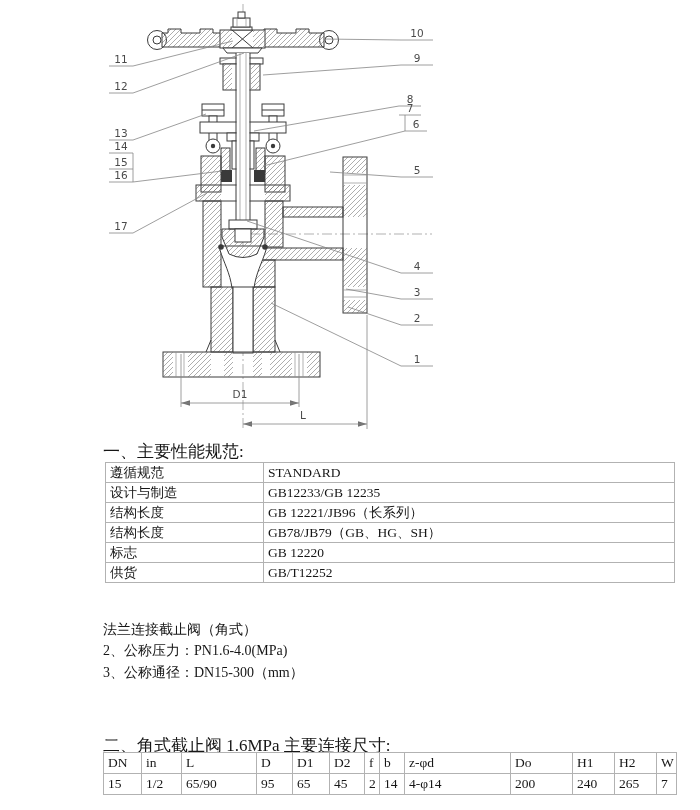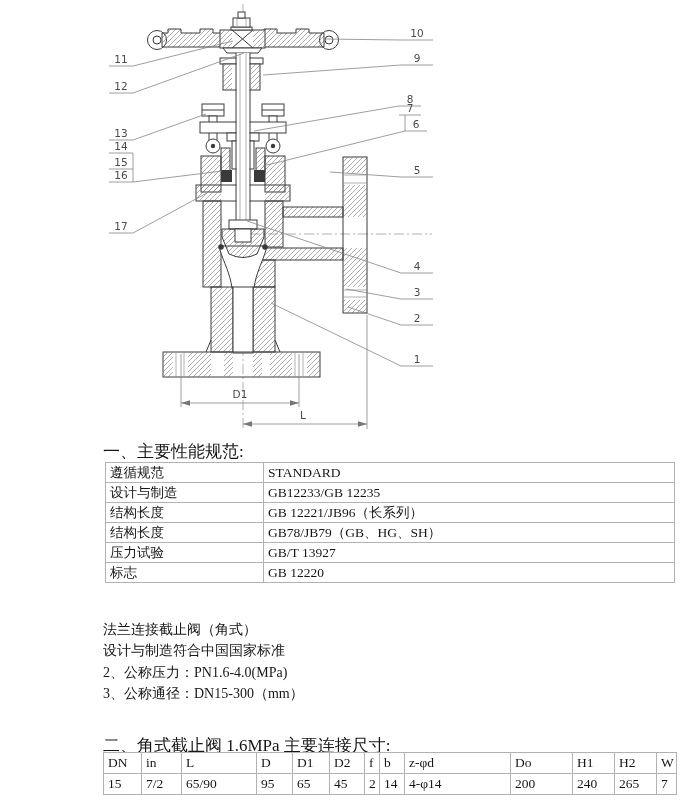--- a/index.html
+++ b/index.html
@@ -251,33 +251,32 @@
       </tr>
       <tr>
         <td>结构长度</td>
         <td>GB 12221/JB96（长系列）</td>
       </tr>
       <tr>
         <td>结构长度</td>
         <td>GB78/JB79（GB、HG、SH）</td>
       </tr>
       <tr>
-        <td>压力试验</td>
-        <td>GB/T 13927</td>
-      </tr>
-      <tr>
         <td>标志</td>
         <td>GB 12220</td>
       </tr>
+      <tr>
+        <td>供货</td>
+        <td>GB/T12252</td>
+      </tr>
     </tbody>
 </table>
 
 <div class="abs" style="left:103px;top:619px" id="desc-block">
     <div class="desc-line">法兰连接截止阀（角式）</div>
-    <div class="desc-line">设计与制造符合中国国家标准</div>
     <div class="desc-line">2、公称压力：PN1.6-4.0(MPa)</div>
     <div class="desc-line">3、公称通径：DN15-300（mm）</div>
   </div>
 
 <div class="abs sec-title" style="left:103px;top:734px">二、角式截止阀 1.6MPa 主要连接尺寸:</div>
 
 <table class="abs" id="dim-table" style="left:103px;top:752px">
   <colgroup>
     <col style="width:38px">
       <col style="width:40px">
@@ -306,21 +305,21 @@
         <th>z-φd</th>
         <th>Do</th>
         <th>H1</th>
         <th>H2</th>
         <th>W</th>
       </tr>
     </thead>
   <tbody id="dim-table-body">
       <tr>
         <td>15</td>
-        <td>7/2</td>
+        <td>1/2</td>
         <td>65/90</td>
         <td>95</td>
         <td>65</td>
         <td>45</td>
         <td>2</td>
         <td>14</td>
         <td>4-φ14</td>
         <td>200</td>
         <td>240</td>
         <td>265</td>

